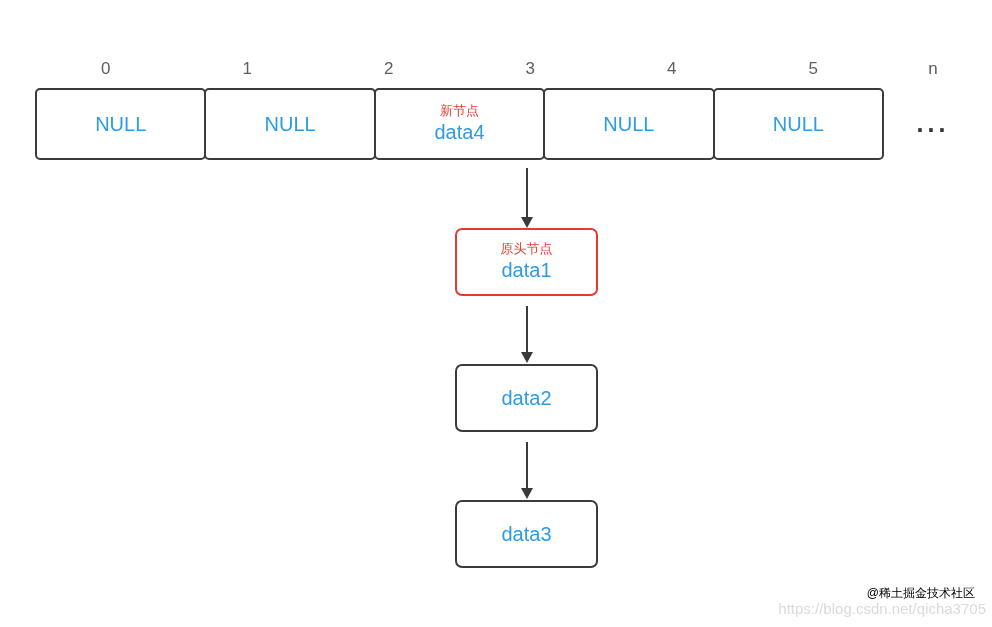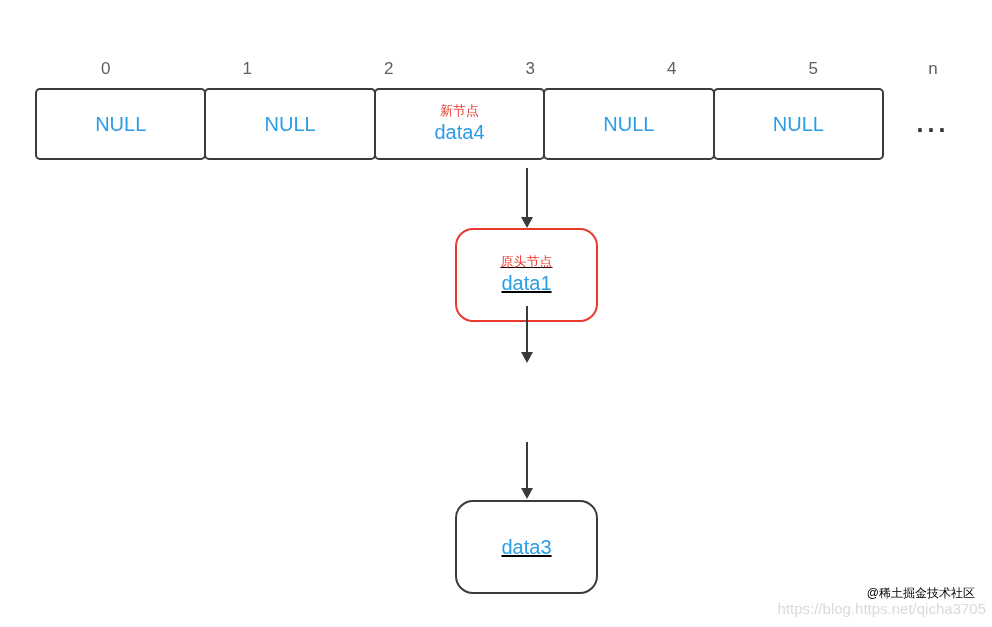--- a/index.html
+++ b/index.html
@@ -50,25 +50,24 @@
   .arrow .head{
     display:block;width:0;height:0;
     border-left:6px solid transparent;border-right:6px solid transparent;
     border-top:11px solid #3a3a3a;
   }
   .arrow-1{left:520px;top:168px;}  .arrow-1 .shaft{height:49px;}
   .arrow-2{left:520px;top:306px;}  .arrow-2 .shaft{height:46px;}
   .arrow-3{left:520px;top:442px;}  .arrow-3 .shaft{height:46px;}
   
   .node{
-    position:absolute;left:455px;width:143px;height:94px;
-    border:2px solid #3b3b3b;border-radius:18px;background:#ffffff;
+    position:absolute;left:455px;width:143px;height:68px;
+    border:2px solid #3b3b3b;border-radius:7px;background:#ffffff;
     display:flex;flex-direction:column;align-items:center;justify-content:center;
     box-sizing:border-box;
-    text-decoration:underline;
   }
   .node-1{top:228px;border-color:#e8392e;}
   .node-2{top:364px;}
   .node-3{top:500px;}
   
   .wm-community{
     position:absolute;right:17px;top:585px;
     color:#000000;font-size:12px;white-space:nowrap;
   }
   .wm-url{
@@ -120,26 +119,29 @@
   <div class="node node-1">
     <span class="cell-label">原头节点</span>
     <span class="val">data1</span>
   </div>
 
   <div class="arrow arrow-2">
     <i class="shaft"></i>
     <i class="head"></i>
   </div>
 
+  <div class="node node-2">
+    <span class="val">data2</span>
+  </div>
 
   <div class="arrow arrow-3">
     <i class="shaft"></i>
     <i class="head"></i>
   </div>
 
   <div class="node node-3">
     <span class="val">data3</span>
   </div>
 
-  <span class="wm-url">https://blog.https.net/qicha3705</span>
+  <span class="wm-url">https://blog.csdn.net/qicha3705</span>
   <span class="wm-community">@稀土掘金技术社区</span>
 
 </div>
 
 </body></html>

